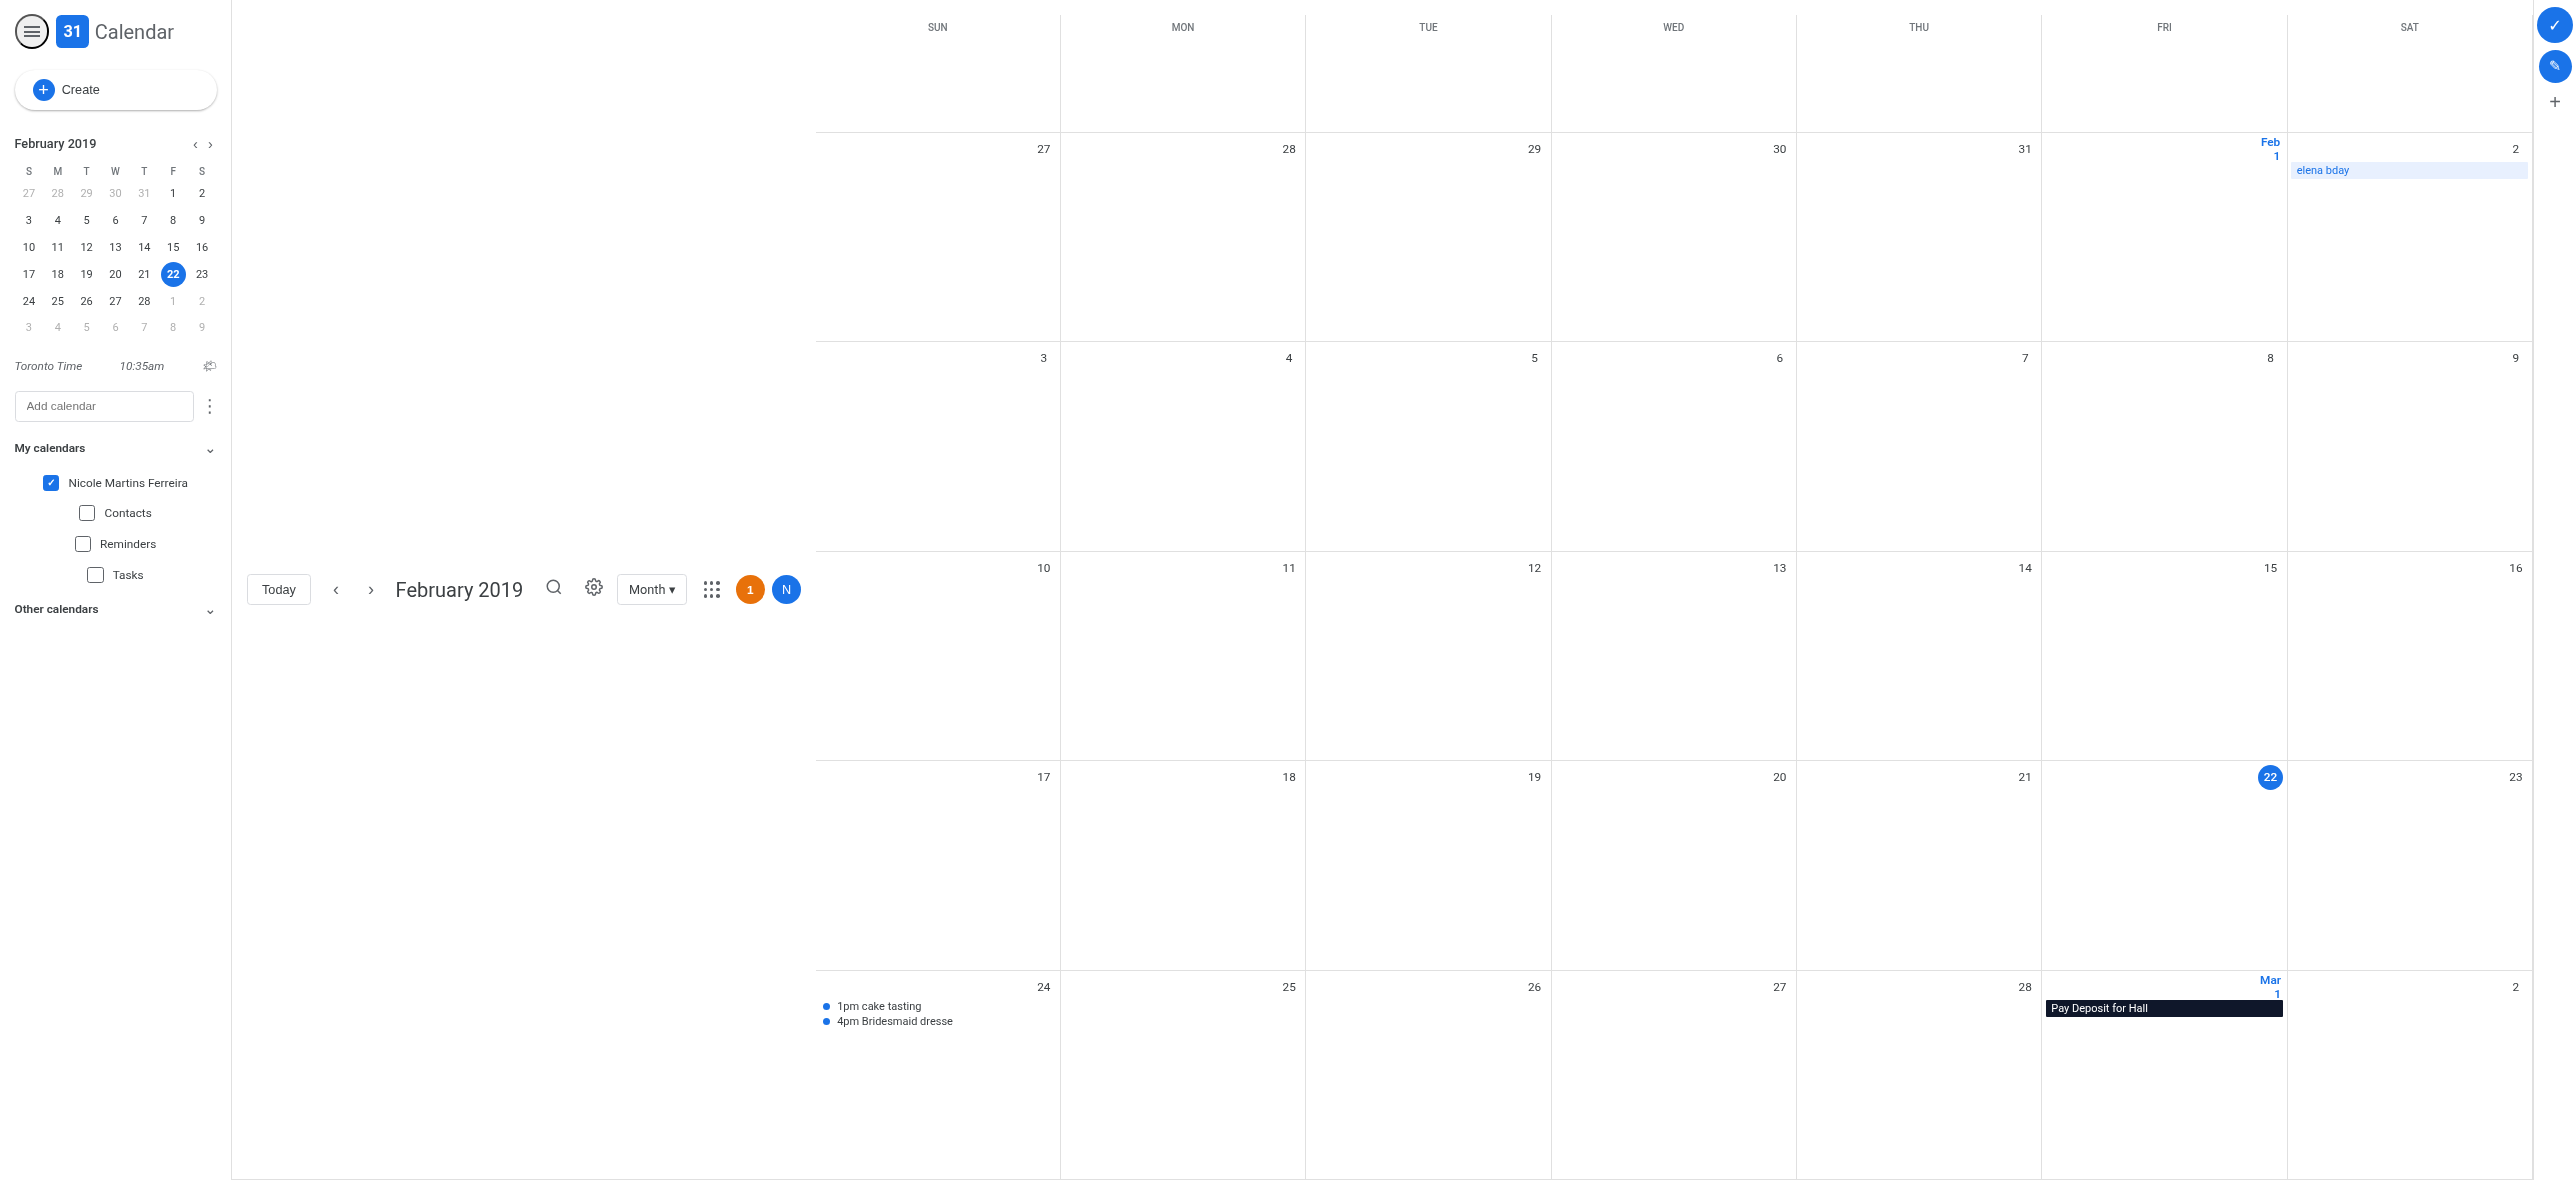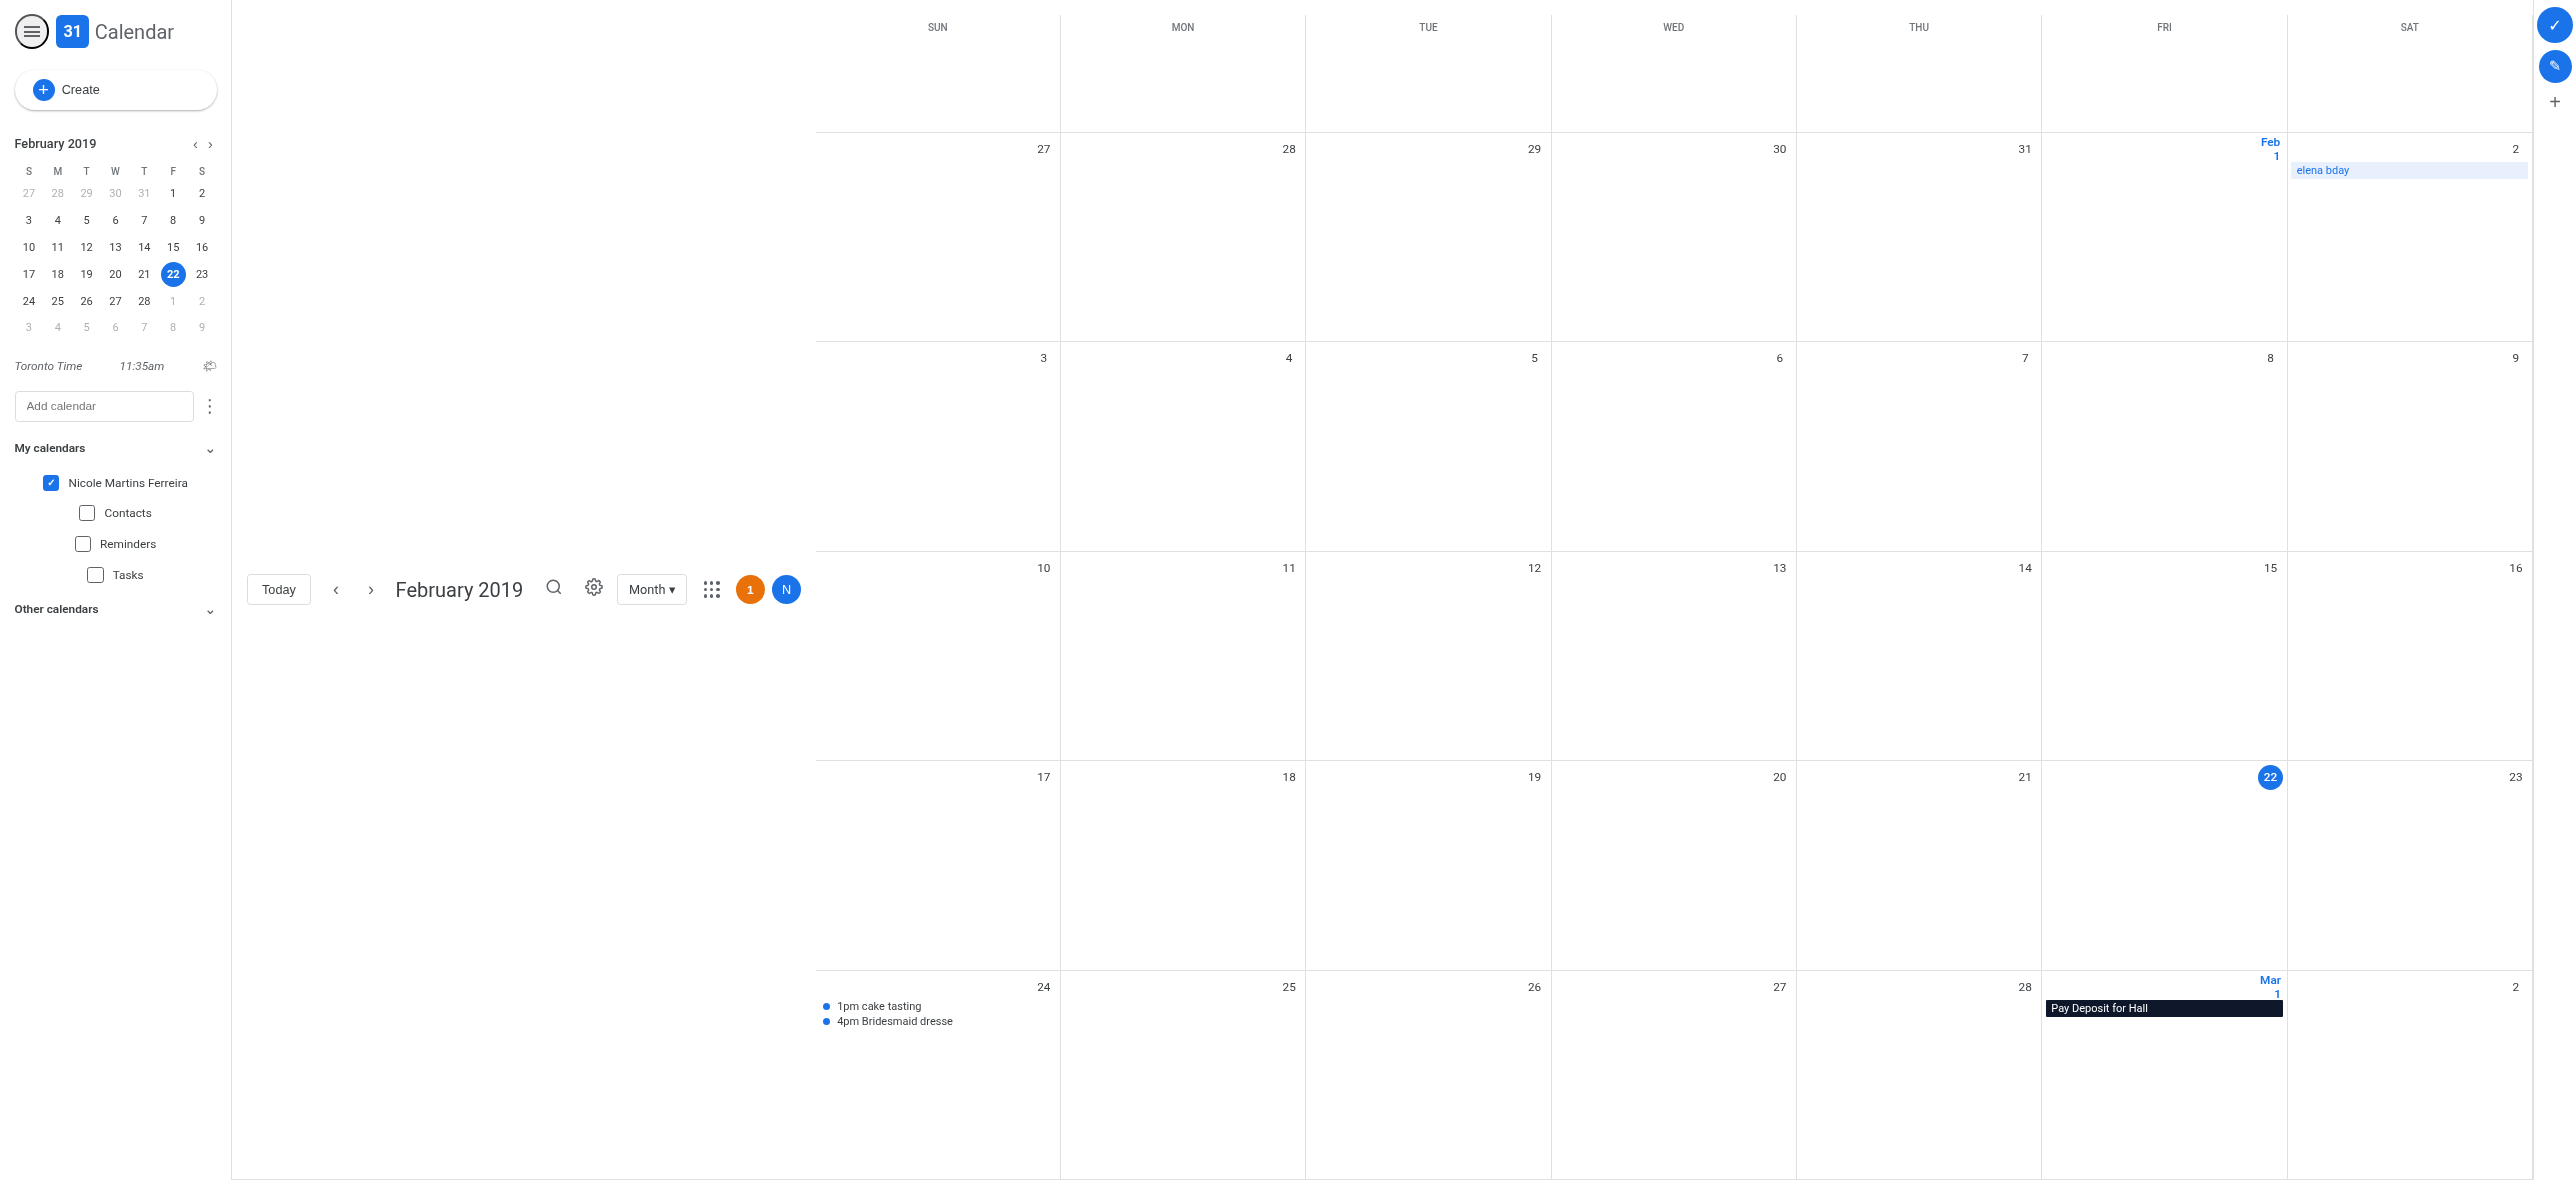--- a/index.html
+++ b/index.html
@@ -281,21 +281,21 @@
       <div class="mini-cal-day other-month">5</div>
       <div class="mini-cal-day other-month">6</div>
       <div class="mini-cal-day other-month">7</div>
       <div class="mini-cal-day other-month">8</div>
       <div class="mini-cal-day other-month">9</div>
     </div>
   </div>
 
   <div class="time-row">
     <span>Toronto Time</span>
-    <span>11:35am</span>
+    <span>10:35am</span>
     <span>🌤</span>
   </div>
 
   <div class="add-cal-row">
     <input class="add-cal-input" type="text" placeholder="Add calendar" style="">
     <button class="add-cal-more">⋮</button>
   </div>
 
   <div class="cal-section-header">
     <span class="cal-section-title">My calendars</span>

